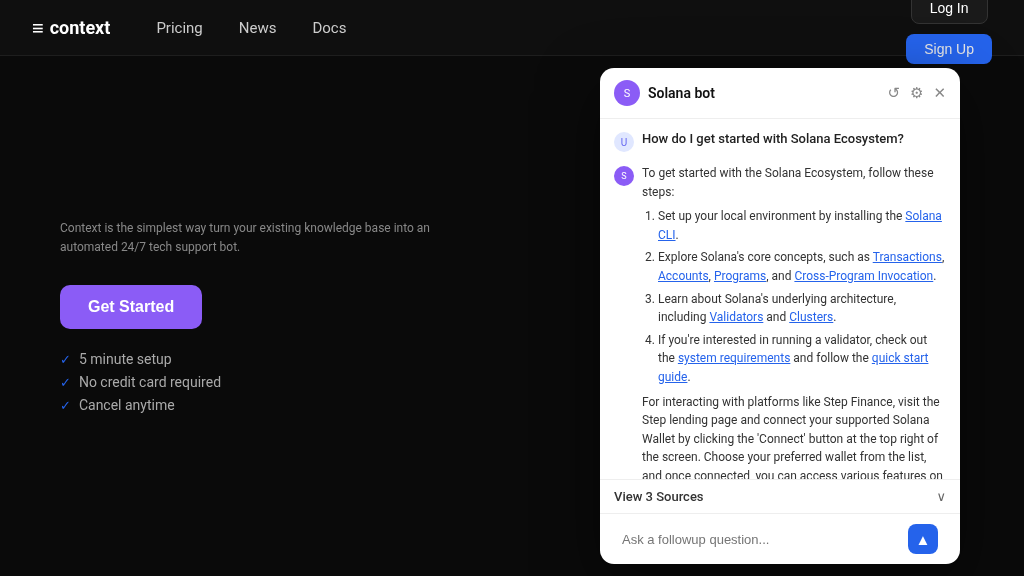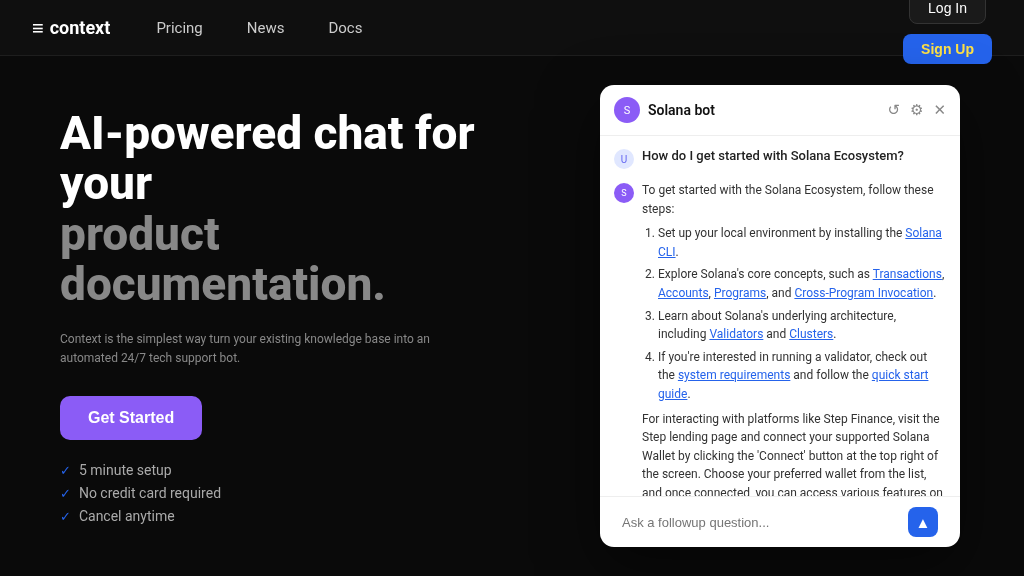--- a/index.html
+++ b/index.html
@@ -30,21 +30,21 @@
       font-size: 18px;
       margin-right: 32px;
       text-decoration: none;
     }
     .logo-icon {
       font-size: 20px;
       color: #fff;
     }
     .nav-links {
       display: flex;
-      gap: 16px;
+      gap: 8px;
       flex: 1;
     }
     .nav-link {
       color: #ccc;
       font-size: 15px;
       padding: 6px 14px;
       text-decoration: none;
       border-radius: 6px;
       cursor: pointer;
     }
@@ -59,27 +59,27 @@
       color: #fff;
       border: 1px solid #333;
       padding: 7px 18px;
       border-radius: 8px;
       font-size: 14px;
       cursor: pointer;
       font-weight: 500;
     }
     .btn-signup {
       background: #2563eb;
-      color: #fde047;
+      color: #e5e5e5;
       border: none;
       padding: 7px 18px;
       border-radius: 8px;
       font-size: 14px;
       cursor: pointer;
-      font-weight: 700;
+      font-weight: 400;
     }
 
     
     .main {
       display: flex;
       align-items: center;
       padding: 0 60px 0 60px;
       height: calc(576px - 56px);
       gap: 60px;
     }
@@ -315,24 +315,20 @@
   </div>
   <div class="nav-actions">
     <button class="btn-login">Log In</button>
     <button class="btn-signup">Sign Up</button>
   </div>
 </nav>
 
 <div class="main">
 
   <div class="left">
-    <h1 class="hero-title">
-      <span>AI-powered chat for your</span><br>
-      <span class="dim">product documentation.</span>
-    </h1>
     <p class="hero-subtitle">Context is the simplest way turn your existing knowledge base into an automated 24/7 tech support bot.</p>
     <button class="btn-get-started">Get Started</button>
     <ul class="features-list">
       <li>
         <span class="check-icon">✓</span>
         <span>5 minute setup</span>
       </li>
       <li>
         <span class="check-icon">✓</span>
         <span>No credit card required</span>
@@ -381,20 +377,24 @@
           <br>
           
 
           
           
         </div>
       </div>
 
     </div>
 
+    <div class="view-sources-row">
+      <span class="view-sources-label">View 3 Sources</span>
+      <span class="chevron-icon">∨</span>
+    </div>
 
     <div class="chat-footer">
       <input class="chat-input" type="text" placeholder="Ask a followup question..." style="">
       <button class="chat-send-btn">
         <span>▲</span>
       </button>
     </div>
 
   </div>
 

